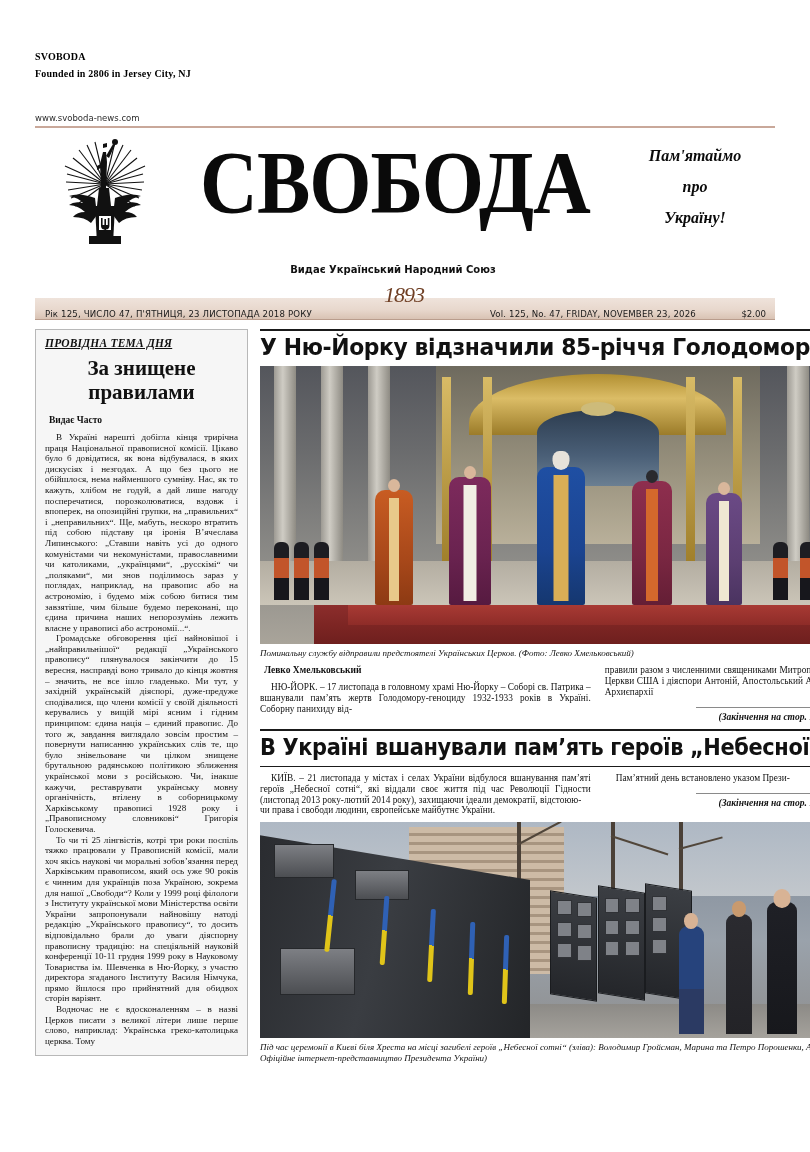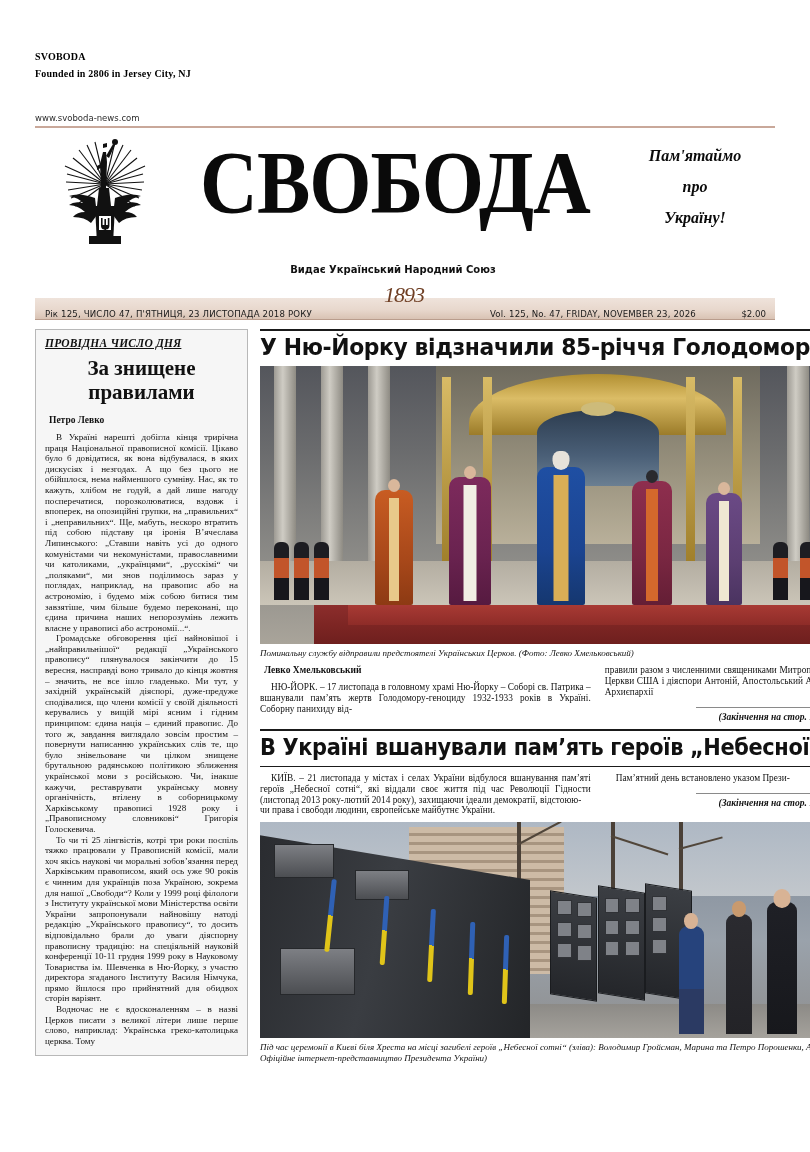--- a/index.html
+++ b/index.html
@@ -364,23 +364,23 @@
     <div class="datebar-left">Рік 125, ЧИСЛО 47, П'ЯТНИЦЯ, 23 ЛИСТОПАДА 2018 РОКУ</div>
     <div class="year-1893">1893</div>
     <div class="datebar-right">Vol. 125, No. 47, FRIDAY, NOVEMBER 23, 2026</div>
     <div class="datebar-price">$2.00</div>
   </div>
 
   <div class="content">
 
     <div class="col-left">
       <div class="lead-box">
-        <div class="kicker">ПРОВІДНА ЧИСЛО ДНЯ</div>
+        <div class="kicker">ПРОВІДНА ТЕМА ДНЯ</div>
         <div class="lead-headline">За знищене правилами</div>
-        <div class="byline-small">Петро Левко</div>
+        <div class="byline-small">Видає Часто</div>
         <div class="body-text">
           <p>В Україні нарешті добігла кінця трирічна праця Національної правописної комісії. Цікаво було б довідатися, як вона відбувалася, в яких дискусіях і незгодах. А що без цього не обійшлося, нема найменшого сумніву. Нас, як то кажуть, хлібом не годуй, а дай лише нагоду посперечатися, порозколюватися, вздовж і впоперек, на опозиційні групки, на „правильних“ і „неправильних“. Ще, мабуть, нескоро втратить під собою підставу ця іронія В’ячеслава Липинського: „Ставши навіть усі до одного комуністами чи некомуністами, православними чи католиками, „українцями“, „русскімі“ чи „поляками“, ми знов поділимось зараз у поглядах, наприклад, на правопис або на астрономію, і будемо між собою битися тим завзятіше, чим більше будемо переконані, що єдина причина наших непорозумінь лежить власне у правописі або астрономії...“.</p>
           <p>Громадське обговорення цієї найновішої і „найправильнішої“ редакції „Українського правопису“ плянувалося закінчити до 15 вересня, насправді воно тривало до кінця жовтня – значить, не все ішло гладенько. Ми тут, у західній українській діяспорі, дуже-предуже сподівалися, що члени комісії у своїй діяльності керувались у вищій мірі ясним і гідним принципом: єдина нація – єдиний правопис. До того ж, завдання виглядало зовсім простим – повернути написанню українських слів те, що було знівельоване чи цілком знищене брутальною радянською політикою зближення української мови з російською. Чи, інакше кажучи, реставрувати українську мовну органічність, втілену в соборницькому Харківському правописі 1928 року і „Правописному словникові“ Григорія Голоскевича.</p>
           <p>То чи ті 25 лінгвістів, котрі три роки поспіль тяжко працювали у Правописній комісії, мали хоч якісь наукові чи моральні зобов’язання перед Харківським правописом, який ось уже 90 років є чинним для українців поза Україною, зокрема для нашої „Свободи“? Коли у 1999 році філологи з Інституту української мови Міністерства освіти України запропонували найновішу натоді редакцію „Українського правопису“, то досить відповідально брали до уваги діяспорну правописну традицію: на спеціяльній науковій конференції 10-11 грудня 1999 року в Науковому Товариства ім. Шевченка в Ню-Йорку, з участю директора згаданого Інституту Василя Німчука, прямо йшлося про прийнятний для обидвох сторін варіянт.</p>
           <p>Водночас не є вдосконаленням – в назві Церков писати з великої літери лише перше слово, наприклад: Українська греко-католицька церква. Тому</p>
         </div>
 
       </div>
     </div>
 

